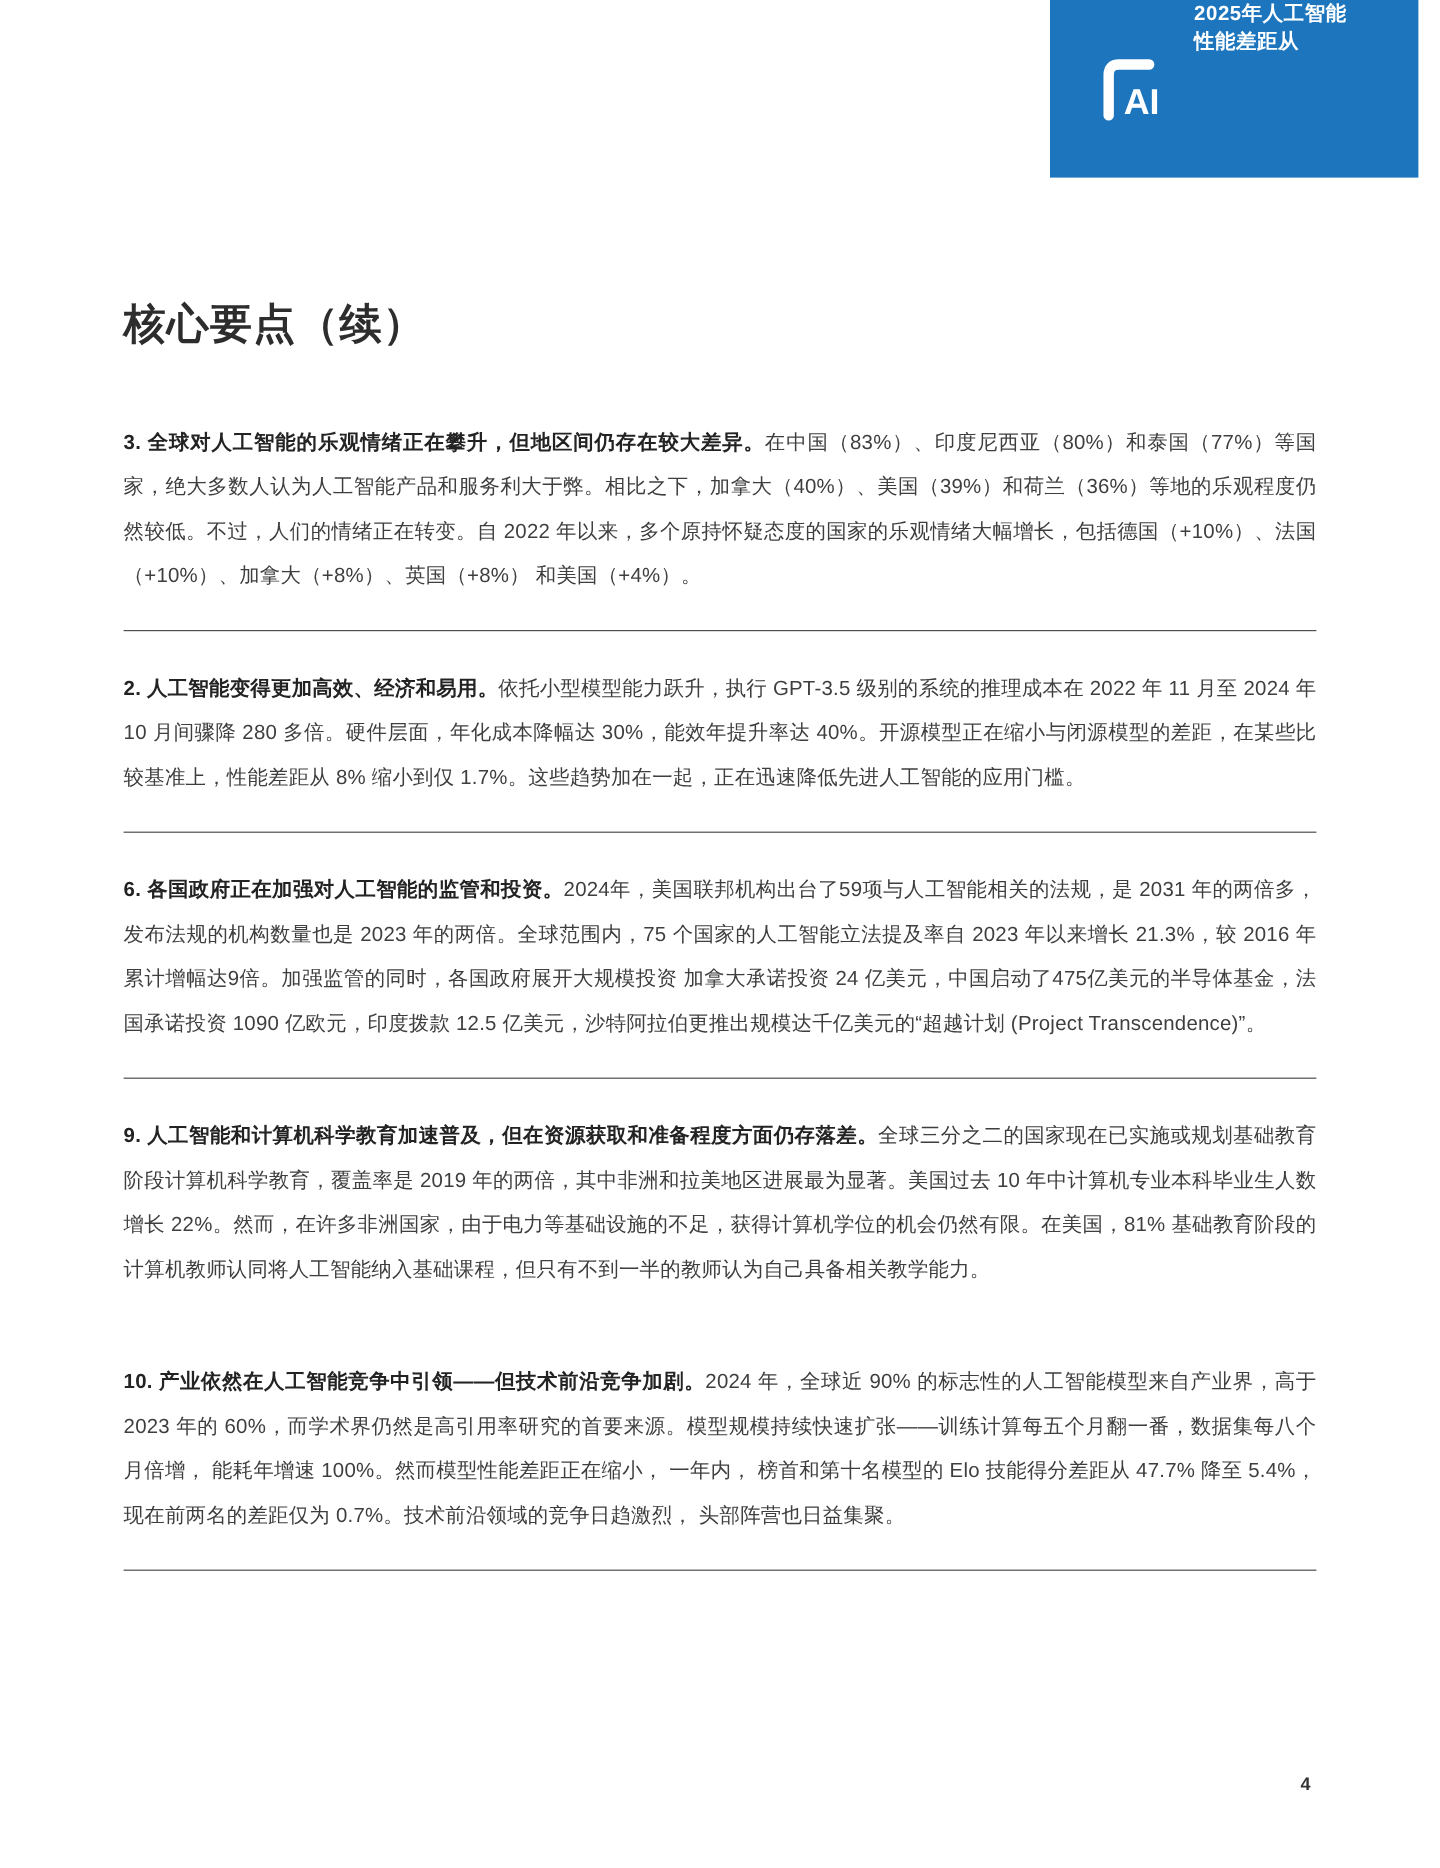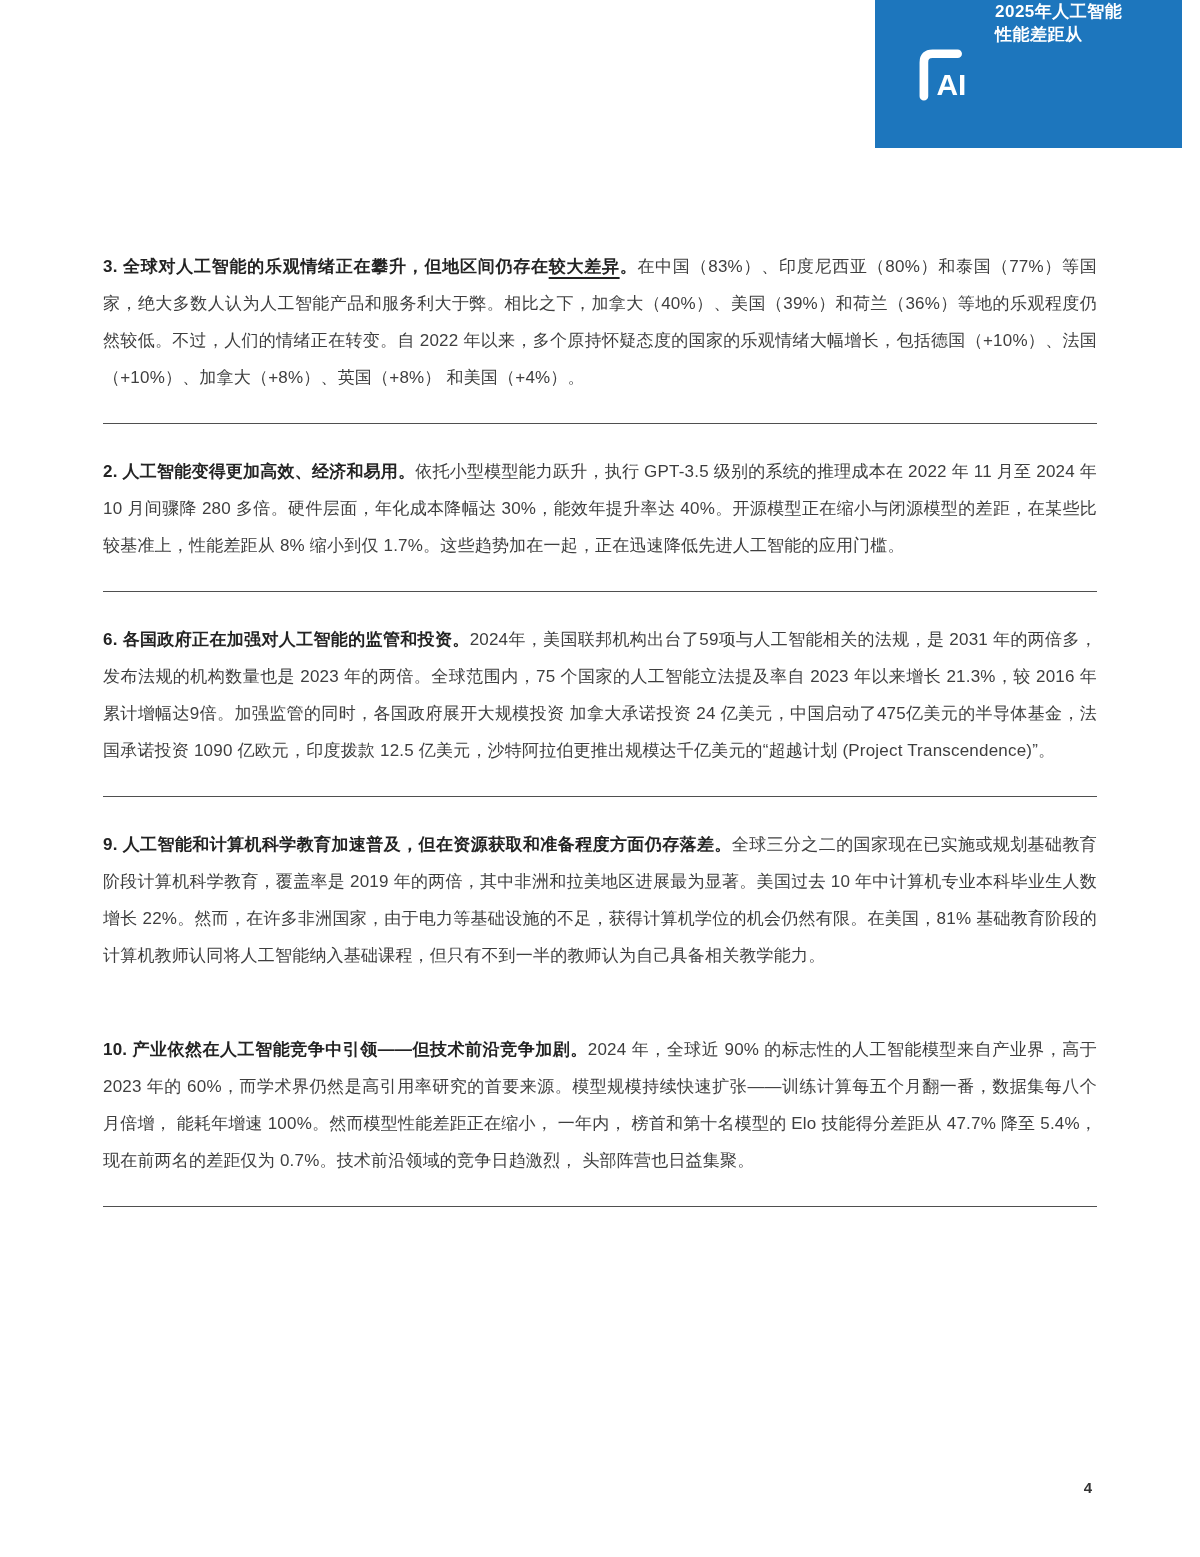--- a/index.html
+++ b/index.html
@@ -56,21 +56,20 @@
   .para {
     margin: 0;
     font-size: 17px;
     line-height: 37px;
     color: #3e3e3e;
     text-align: justify;
     letter-spacing: 0.2px;
   }
   .para strong { color: #232323; font-weight: 700; }
   .para .u {
-    text-decoration: underline;
     text-underline-offset: 5px;
     text-decoration-thickness: 1.5px;
     margin-top: 39px;
   }
 
   hr.divider {
     border: none;
     border-top: 1px solid #4f4f4f;
     margin: 27px 0 29px 0;
     width: 100%;
@@ -99,20 +98,21 @@
         <text x="20" y="50" font-family="Liberation Sans, DejaVu Sans, sans-serif" font-size="31" font-weight="bold" fill="#ffffff">AI</text>
       </svg>
     </span>
     <div class="header-text">
       <div>2025年人工智能</div>
       <div>性能差距从</div>
     </div>
   </div>
 
   <div class="content">
+    <h1 class="page-title">核心要点（续）</h1>
 
     <section class="takeaway">
       <p class="para"><strong><span>3. 全球对人工智能的乐观情绪正在攀升，但地区间仍存在</span><span class="u">较大差异</span><span>。</span></strong><span>在中国（83%）、印度尼西亚（80%）和泰国（77%）等国家，绝大多数人认为人工智能产品和服务利大于弊。相比之下，加拿大（40%）、美国（39%）和荷兰（36%）等地的乐观程度仍然较低。不过，人们的情绪正在转变。自 2022 年以来，多个原持怀疑态度的国家的乐观情绪大幅增长，包括德国（+10%）、法国（+10%）、加拿大（+8%）、英国（+8%） 和美国（+4%）。</span></p>
     </section>
 
     <hr class="divider">
 
     <section class="takeaway">
       <p class="para"><strong><span>2. 人工智能变得更加高效、经济和易用。</span><span class="u"></span><span></span></strong><span>依托小型模型能力跃升，执行 GPT-3.5 级别的系统的推理成本在 2022 年 11 月至 2024 年 10 月间骤降 280 多倍。硬件层面，年化成本降幅达 30%，能效年提升率达 40%。开源模型正在缩小与闭源模型的差距，在某些比较基准上，性能差距从 8% 缩小到仅 1.7%。这些趋势加在一起，正在迅速降低先进人工智能的应用门槛。</span></p>
     </section>

